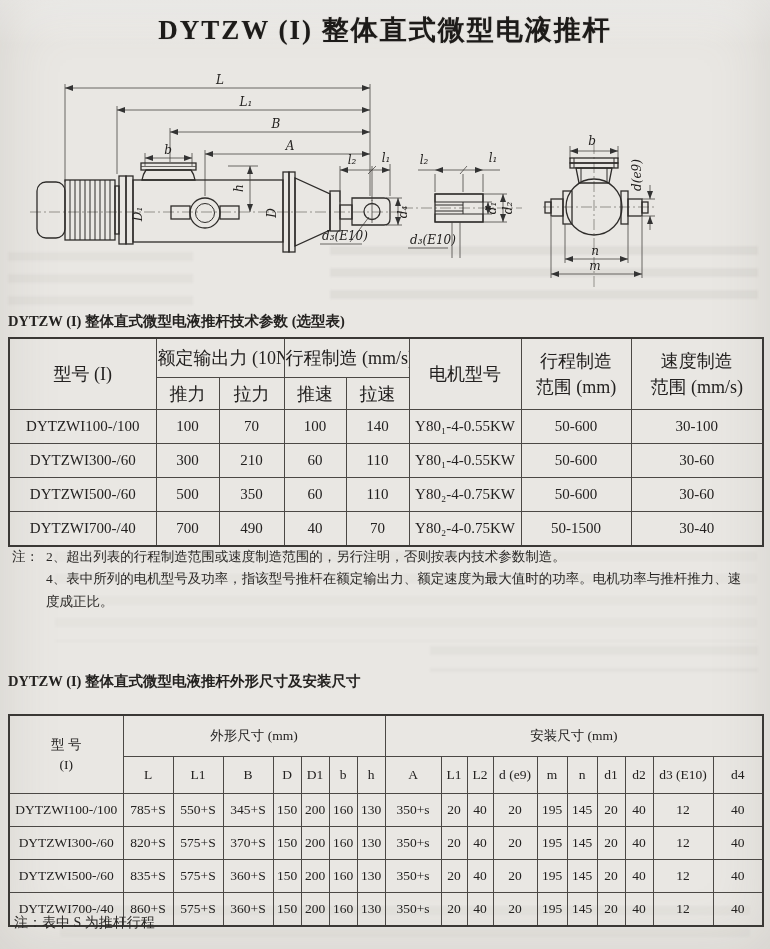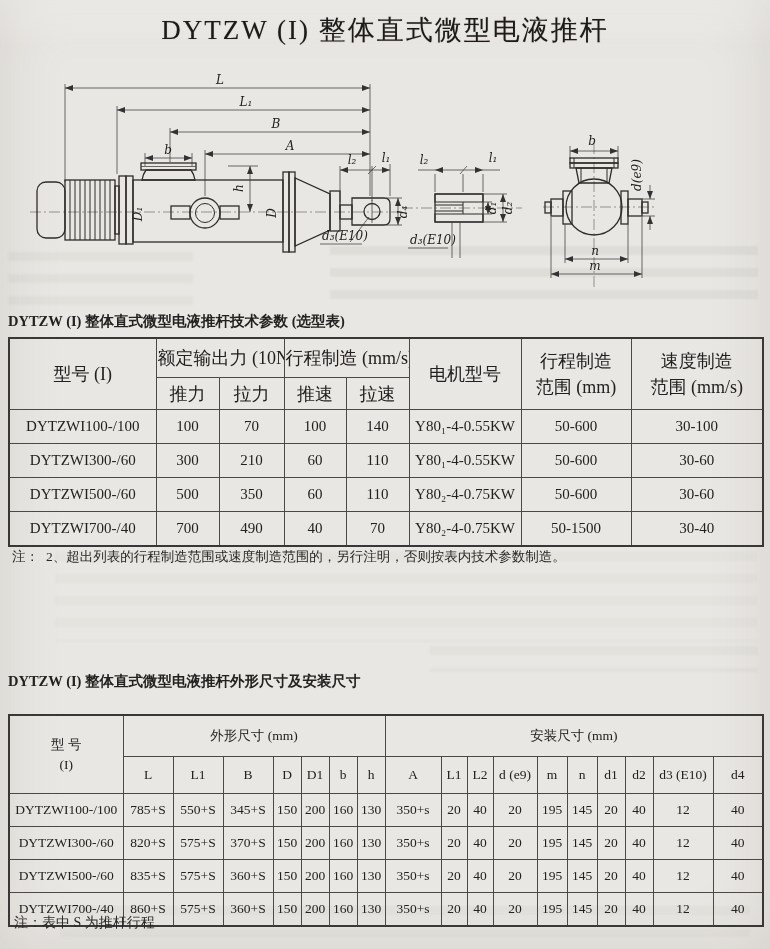--- a/index.html
+++ b/index.html
@@ -5,21 +5,21 @@
   html,body{margin:0;padding:0;background:#cfcdc9;}
   .page{
     position:relative;width:770px;height:949px;margin:0 auto;
     background:linear-gradient(#f4f3f1, #e9e7e3 45px);
     font-family:"Liberation Serif","DejaVu Serif",serif;
     color:#232120;overflow:hidden;
     box-shadow:inset 0 0 60px rgba(120,115,105,.18);
   }
   .title{
     position:absolute;top:12px;left:0;width:100%;text-align:center;
-    font-size:27px;font-weight:normal;letter-spacing:2px;margin:0;color:#1d1b19;
+    font-size:27px;font-weight:bold;letter-spacing:2px;margin:0;color:#1d1b19;
     text-shadow:0 0 1px rgba(60,55,50,.35);
   }
   svg{position:absolute;overflow:visible;}
   .svg-main{left:28px;top:74px;}
   .svg-section{left:400px;top:130px;}
   .svg-end{left:545px;top:125px;}
   .oln{stroke:#2e2c2a;stroke-width:1.3;fill:none;}
   .oln2{stroke:#2e2c2a;stroke-width:1;fill:none;}
   .dln{stroke:#3f3c39;stroke-width:.75;fill:none;}
   .cl{stroke:#5a5753;stroke-width:.6;fill:none;stroke-dasharray:11 3 2 3;}
@@ -341,20 +341,21 @@
           <td>50-1500</td>
           <td>30-40</td>
         </tr>
       </tbody>
   </table>
 
   <div class="notes">
     <span class="nlabel">注：</span>
     <div class="nitems">
       <div>2、超出列表的行程制造范围或速度制造范围的，另行注明，否则按表内技术参数制造。</div>
+      <div>4、表中所列的电机型号及功率，指该型号推杆在额定输出力、额定速度为最大值时的功率。电机功率与推杆推力、速度成正比。</div>
     </div>
   </div>
 
   <div class="caption cap2">DYTZW (I) 整体直式微型电液推杆外形尺寸及安装尺寸</div>
 
   <table class="t2">
     <colgroup>
       <col style="width:114px">
         <col style="width:50px">
         <col style="width:50px">

